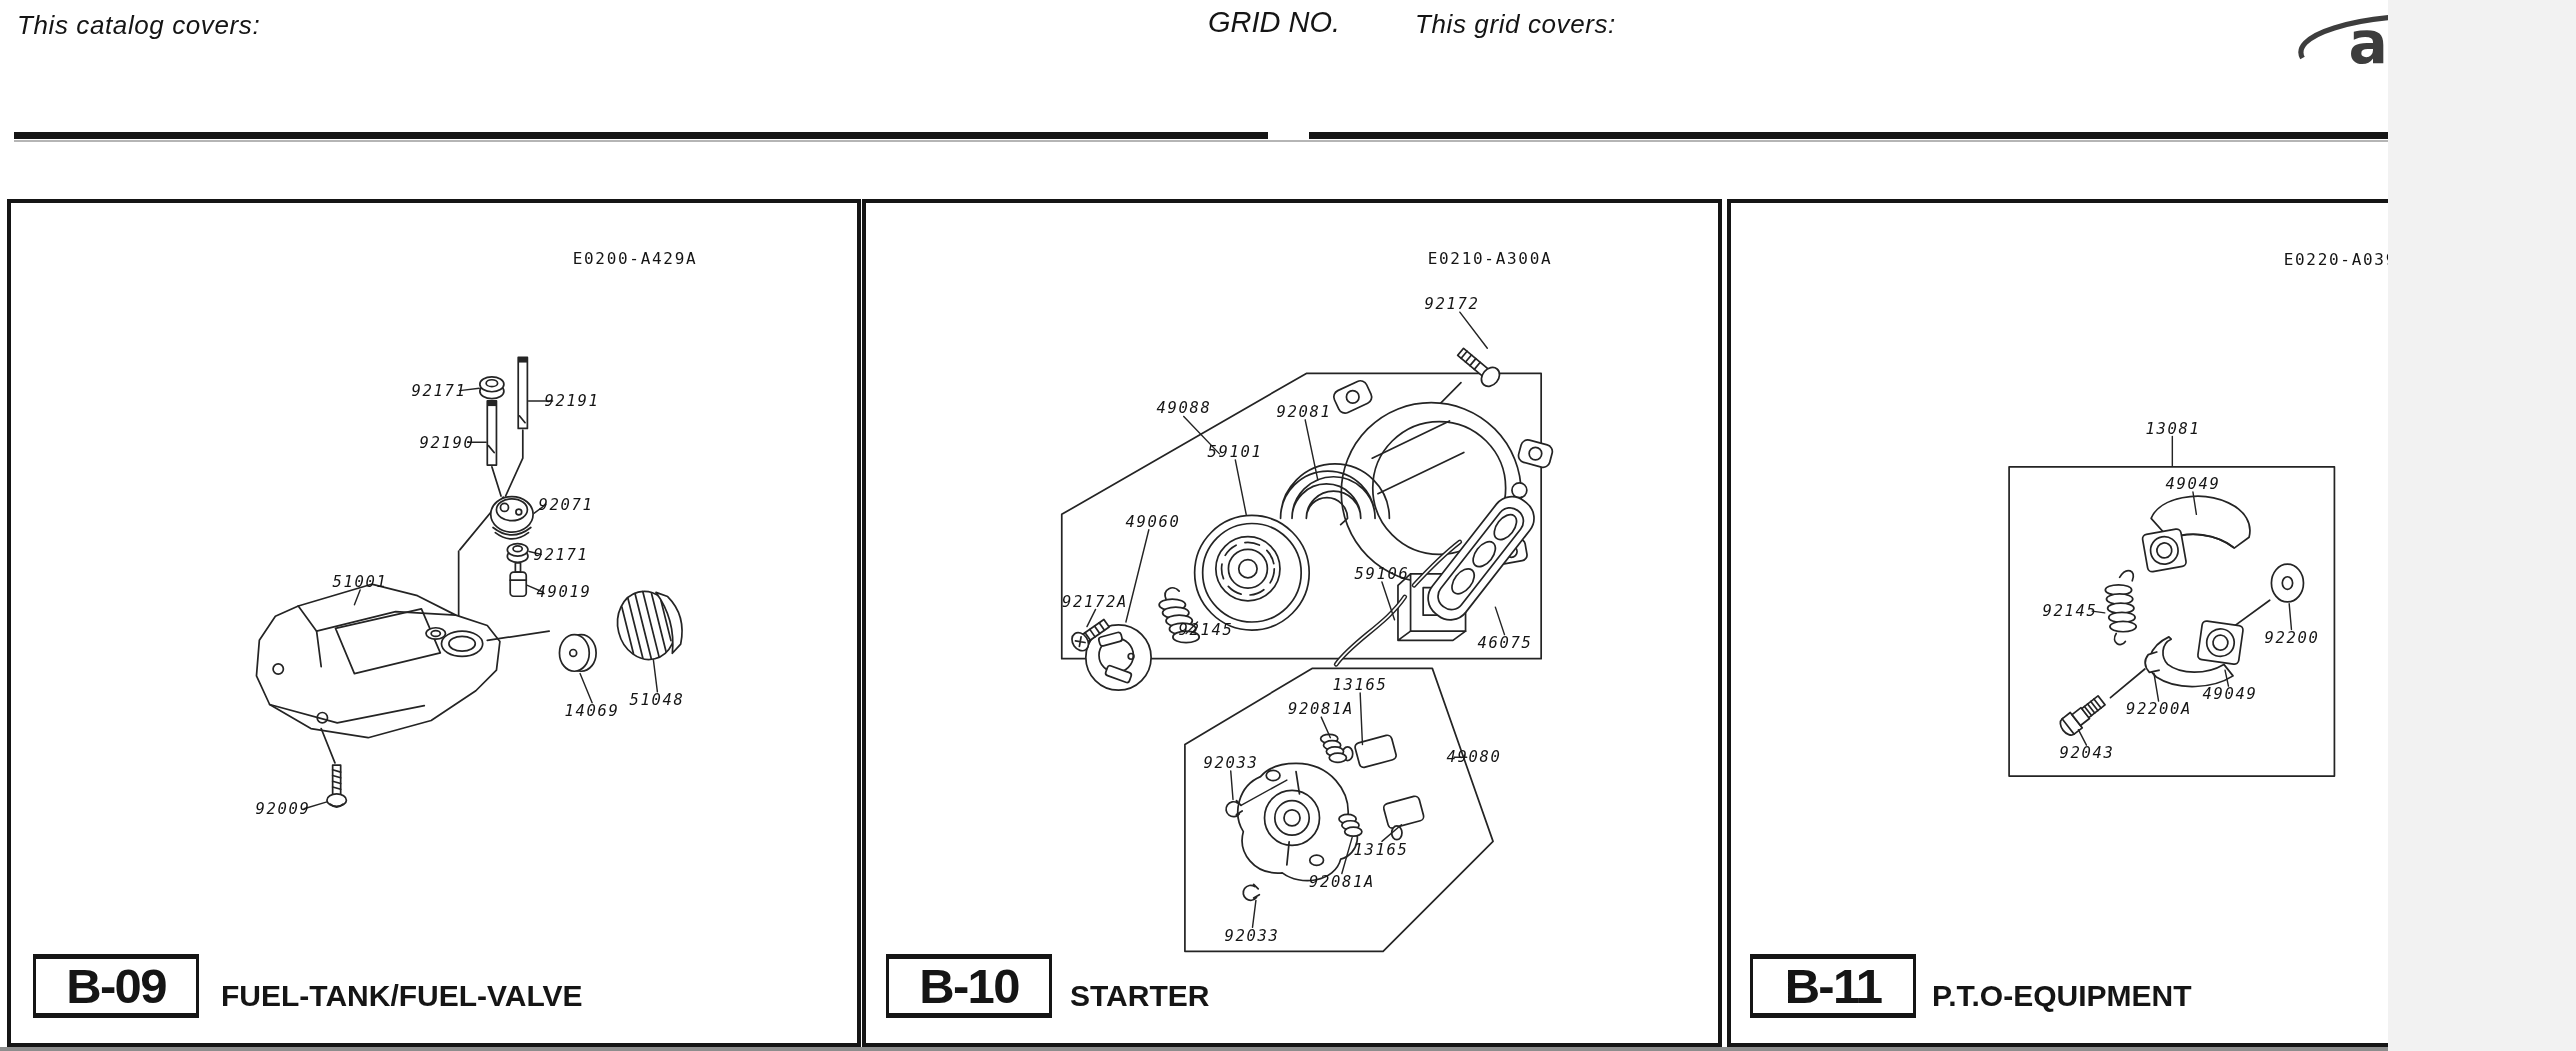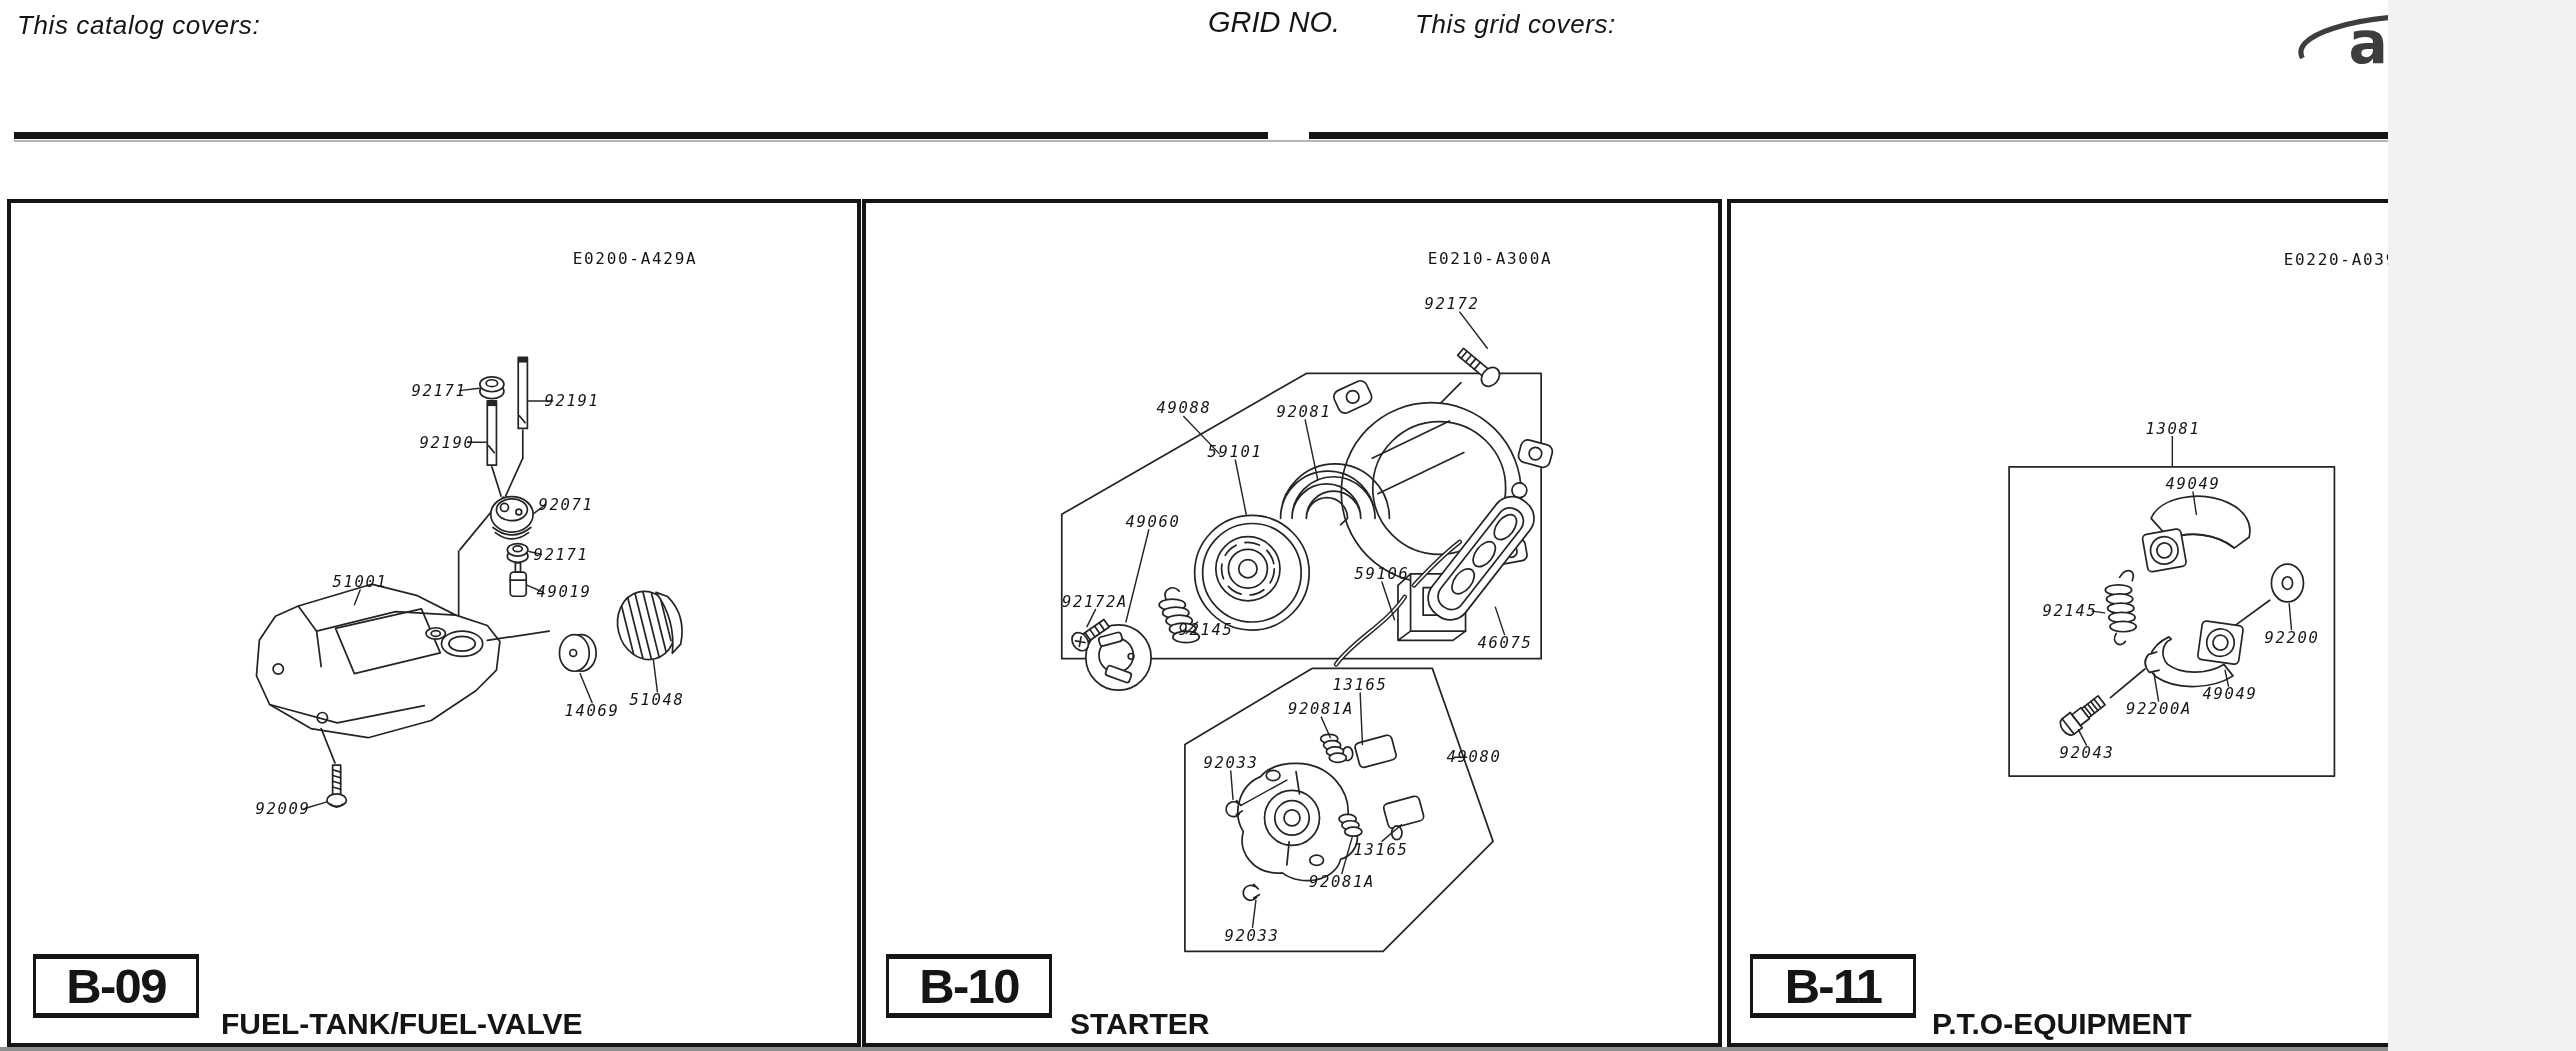--- a/index.html
+++ b/index.html
@@ -19,21 +19,21 @@
   .sep-shadow{background:#b5b5b5;}
   
   .panel{position:absolute;border:4px solid #151515;background:#fff;}
   .diagcode{position:absolute;transform:translate(-50%,-50%);font-family:"DejaVu Sans Mono","Liberation Mono",monospace;
             font-size:16px;letter-spacing:1.7px;white-space:nowrap;}
   .plabel{position:absolute;transform:translate(-50%,-50%);font-family:"DejaVu Sans Mono","Liberation Mono",monospace;
           font-size:15.5px;letter-spacing:1.7px;white-space:nowrap;font-style:italic;}
   
   .fgridbox{position:absolute;width:160px;height:54px;border:3.4px solid #151515;border-top-width:5.2px;border-bottom-width:5.2px;
             display:flex;align-items:center;justify-content:center;font-weight:bold;font-size:49px;letter-spacing:-1.7px;background:#fff;margin-left:8px;}
-  .ftitle{position:absolute;transform:translateY(-50%);font-weight:bold;font-size:30px;letter-spacing:0px;white-space:nowrap;margin-top:28px;}
+  .ftitle{position:absolute;transform:translateY(-50%);font-weight:bold;font-size:30px;letter-spacing:0px;white-space:nowrap;}
   svg{position:absolute;left:0;top:0;}
   .lw{stroke:#242424;stroke-width:3;fill:none;stroke-linecap:round;stroke-linejoin:round;}
   .lwf{stroke:#242424;stroke-width:3;fill:#ffffff;stroke-linejoin:round;}
   .ld{stroke:#242424;stroke-width:2.5;fill:none;stroke-linecap:round;}
   .bstrip{background:#8d8d8d;}
 </style>
 </head>
 <body>
 
 <div id="page">

